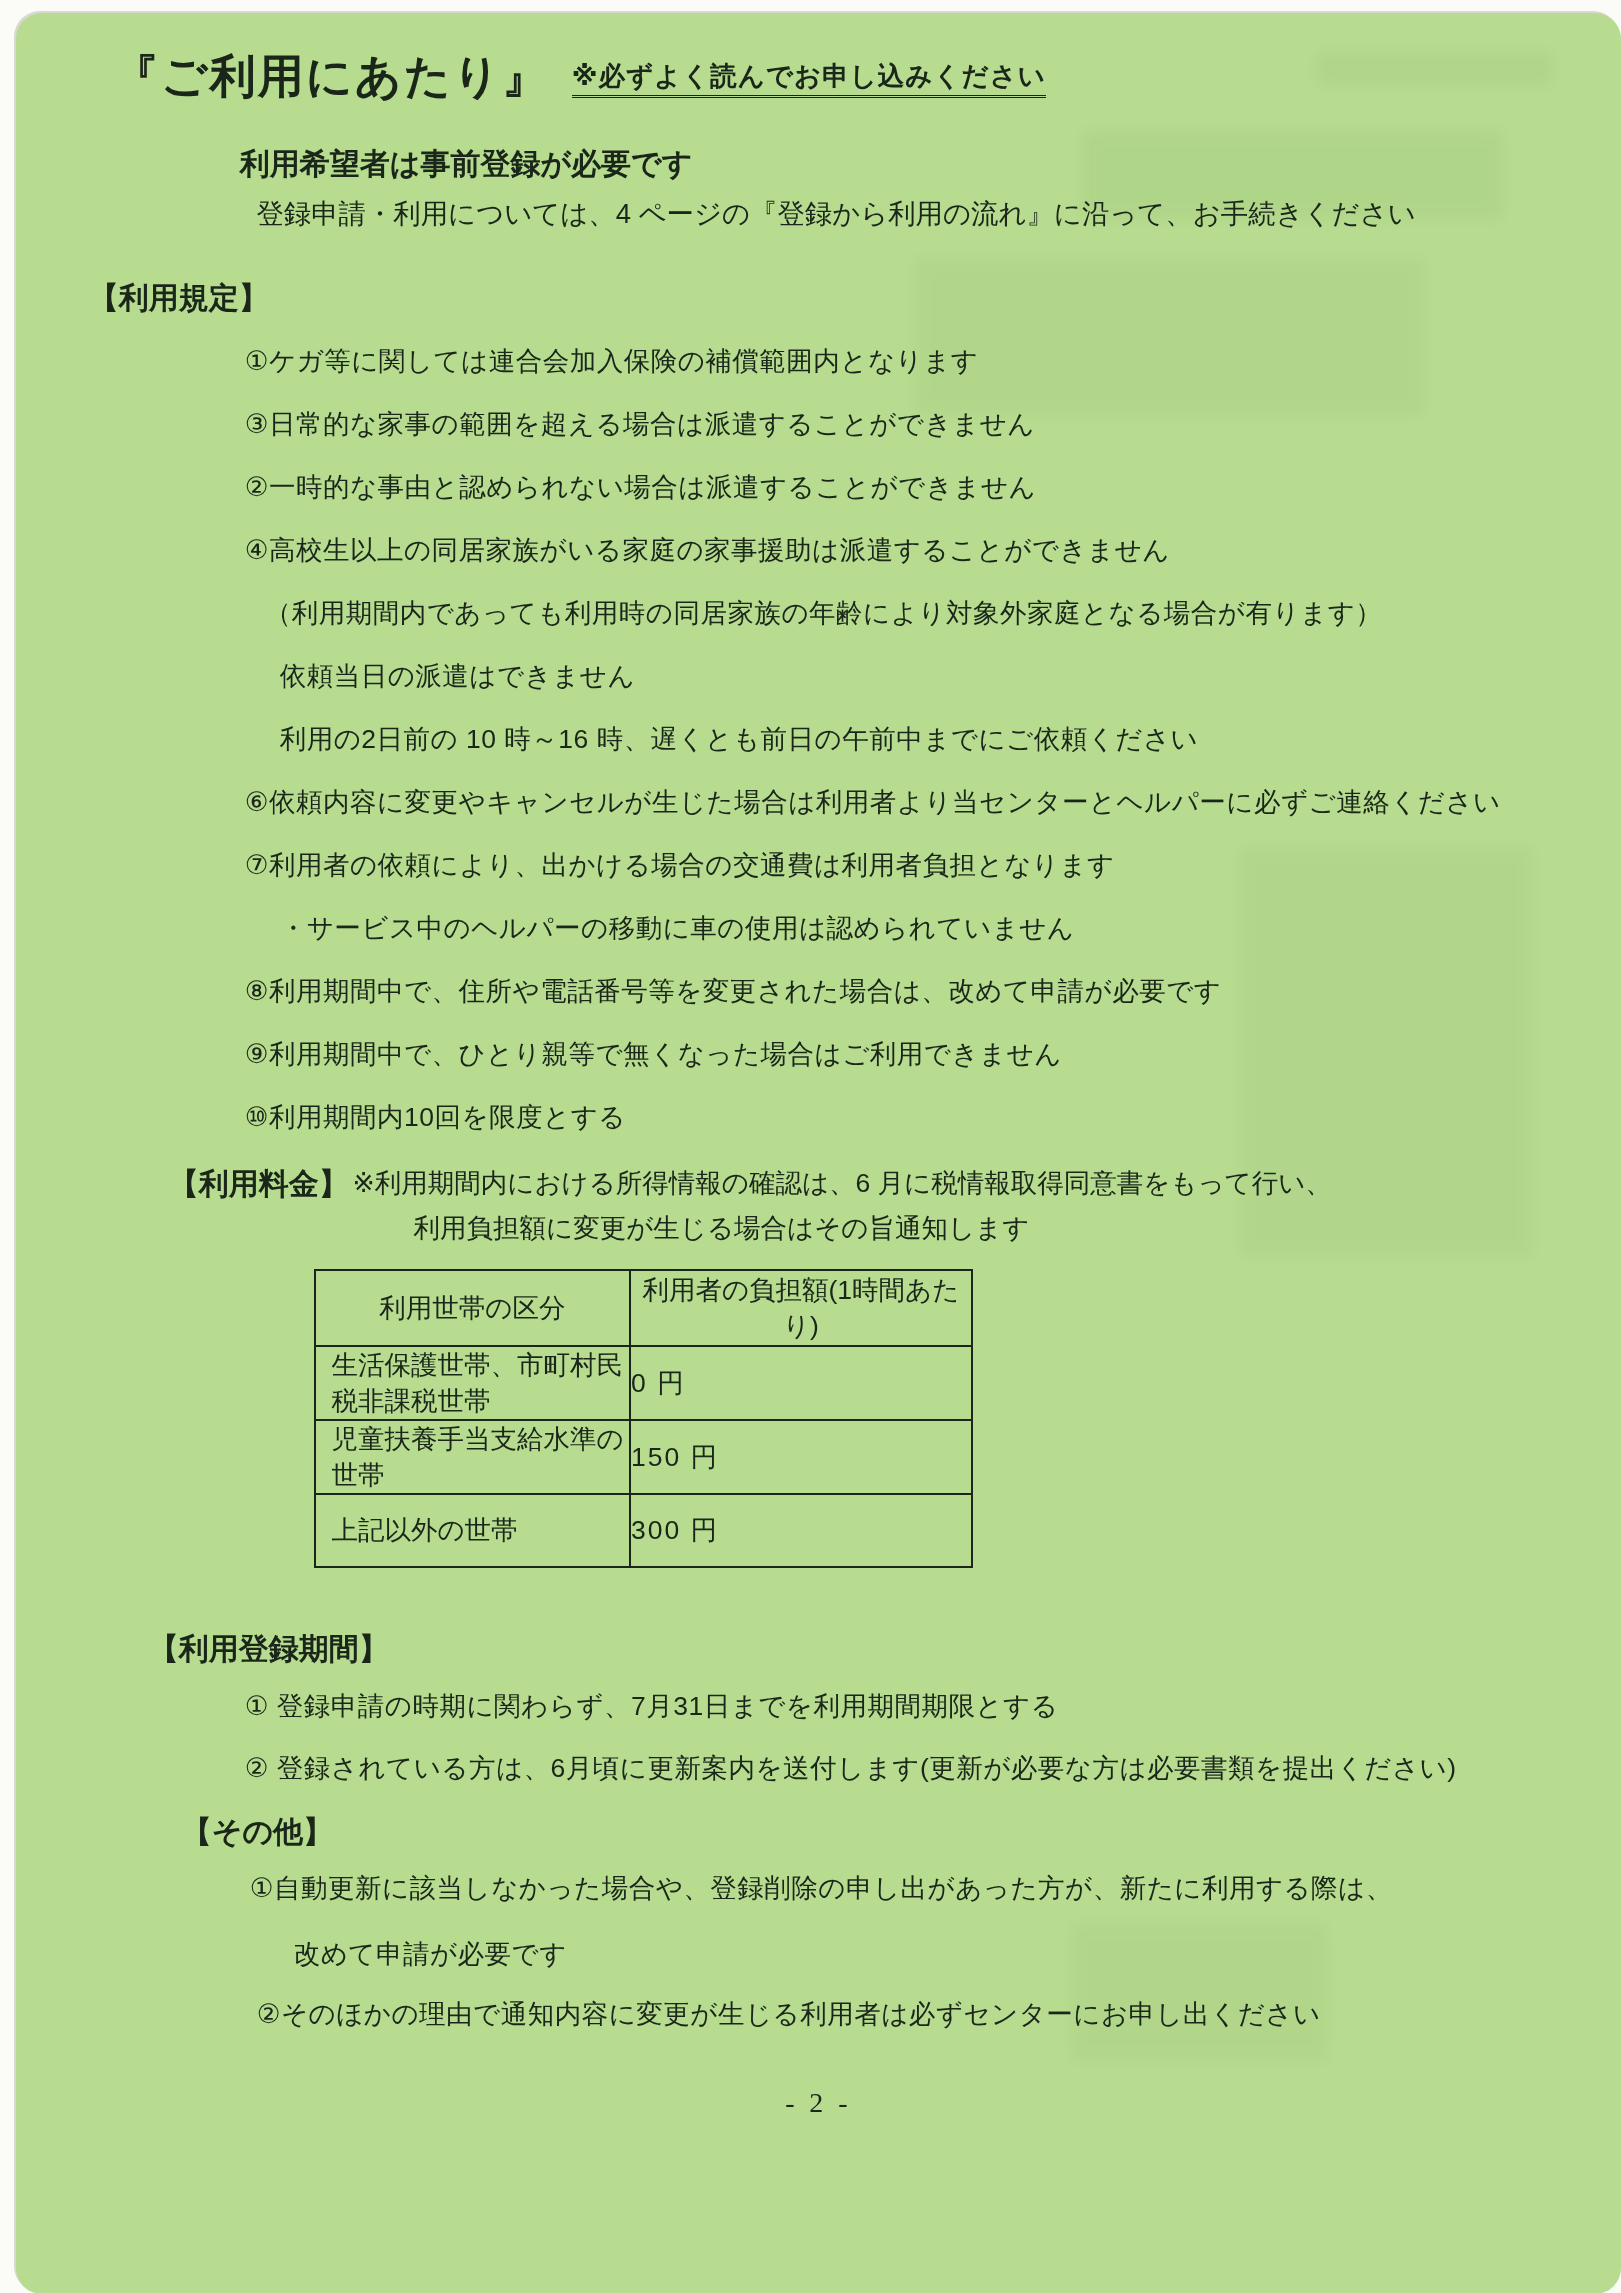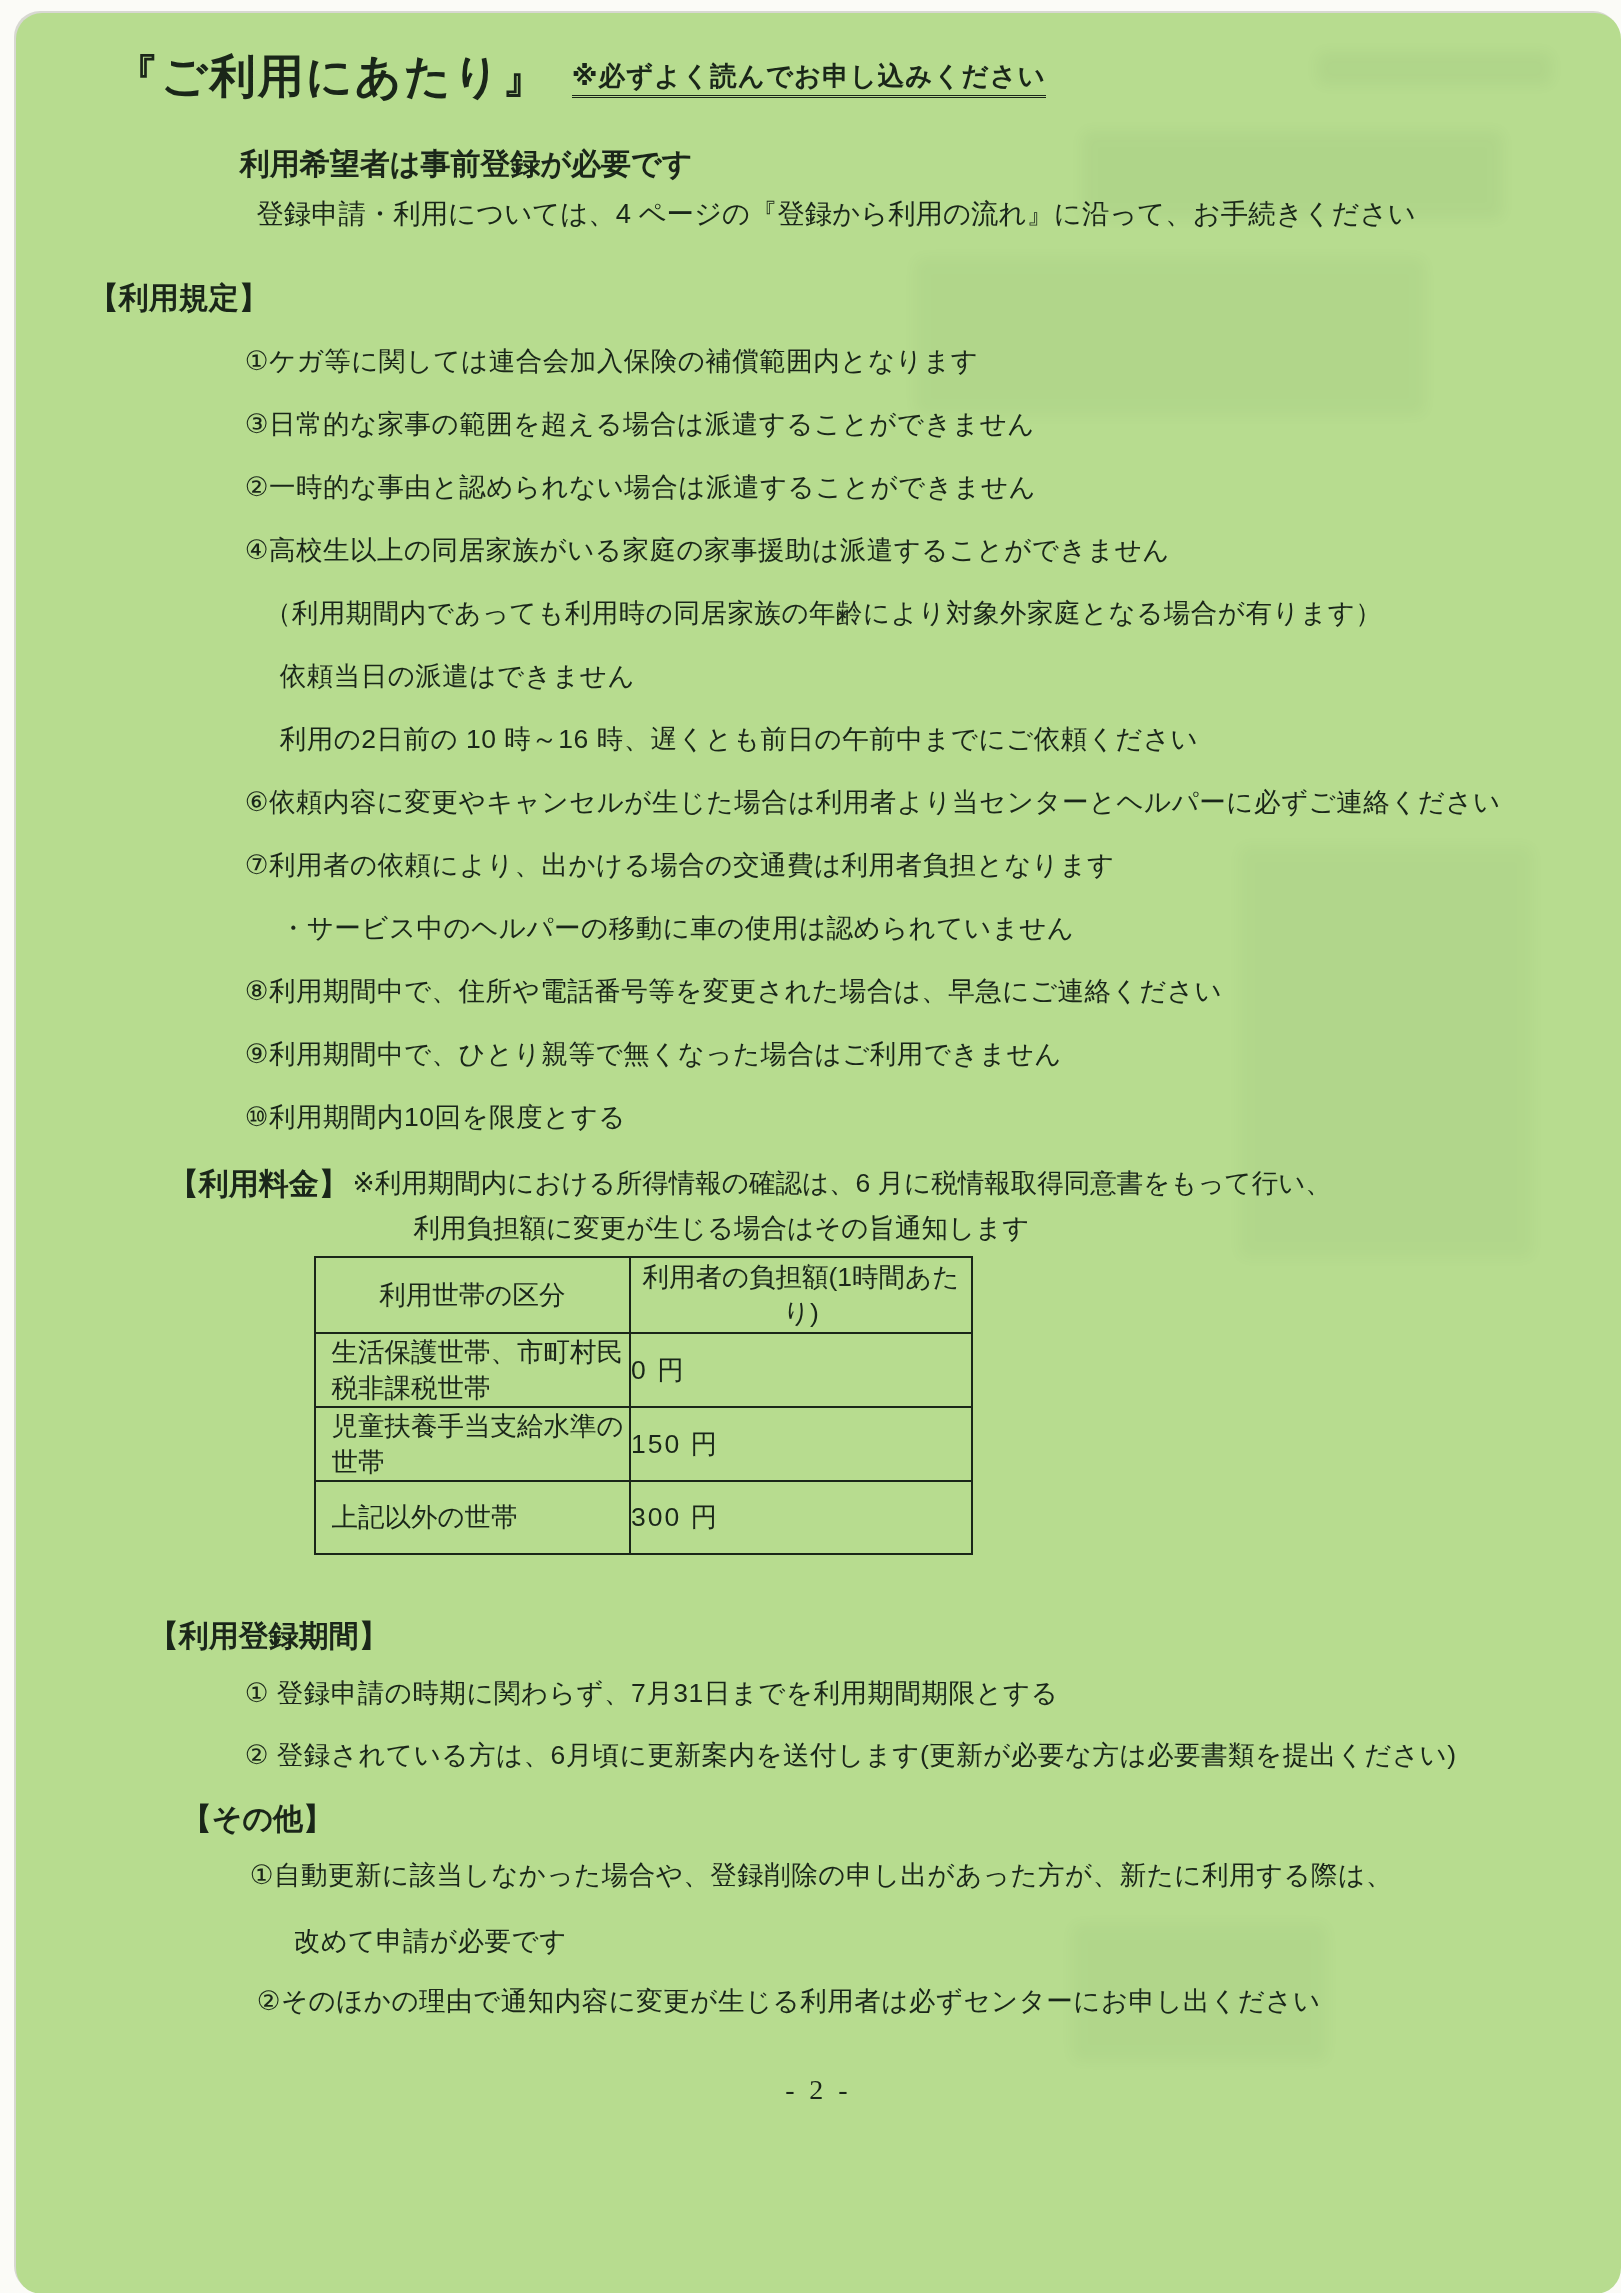--- a/index.html
+++ b/index.html
@@ -84,21 +84,21 @@
   .fee-row {
     display: flex;
     align-items: flex-start;
     margin: 24.5px 0 0 153px;
   }
   .fee-note { margin-left: 3.9px; }
   .fee-note-1 { font-size: 26.5px; font-weight: 500; line-height: 39px; }
   .fee-note-2 { font-size: 26.5px; font-weight: 500; line-height: 35px; margin: 7.8px 0 0 61px; }
 
   table.fee-table {
-    margin: 10px 0 0 298px;
+    margin: 23px 0 0 298px;
     width: 659px;
     border-collapse: collapse;
     border: 2.9px solid var(--ink);
     background: transparent;
   }
   .fee-table th, .fee-table td {
     border: 2px solid var(--ink);
     font-size: 26.5px;
     font-weight: 500;
   }
@@ -162,21 +162,21 @@
     <div class="rule">①ケガ等に関しては連合会加入保険の補償範囲内となります</div>
     <div class="rule">③日常的な家事の範囲を超える場合は派遣することができません</div>
     <div class="rule">②一時的な事由と認められない場合は派遣することができません</div>
     <div class="rule">④高校生以上の同居家族がいる家庭の家事援助は派遣することができません</div>
     <div class="rule paren">（利用期間内であっても利用時の同居家族の年齢により対象外家庭となる場合が有ります）</div>
     <div class="rule sub">依頼当日の派遣はできません</div>
     <div class="rule sub">利用の2日前の 10 時～16 時、遅くとも前日の午前中までにご依頼ください</div>
     <div class="rule">⑥依頼内容に変更やキャンセルが生じた場合は利用者より当センターとヘルパーに必ずご連絡ください</div>
     <div class="rule">⑦利用者の依頼により、出かける場合の交通費は利用者負担となります</div>
     <div class="rule sub">・サービス中のヘルパーの移動に車の使用は認められていません</div>
-    <div class="rule">⑧利用期間中で、住所や電話番号等を変更された場合は、早急にご連絡ください</div>
+    <div class="rule">⑧利用期間中で、住所や電話番号等を変更された場合は、改めて申請が必要です</div>
     <div class="rule">⑨利用期間中で、ひとり親等で無くなった場合はご利用できません</div>
     <div class="rule">⑩利用期間内10回を限度とする</div>
   </div>
 
   <div class="fee-row">
     <span class="sec">【利用料金】</span>
     <div class="fee-note">
       <div class="fee-note-1">※利用期間内における所得情報の確認は、6 月に税情報取得同意書をもって行い、</div>
       <div class="fee-note-2">利用負担額に変更が生じる場合はその旨通知します</div>
     </div>

